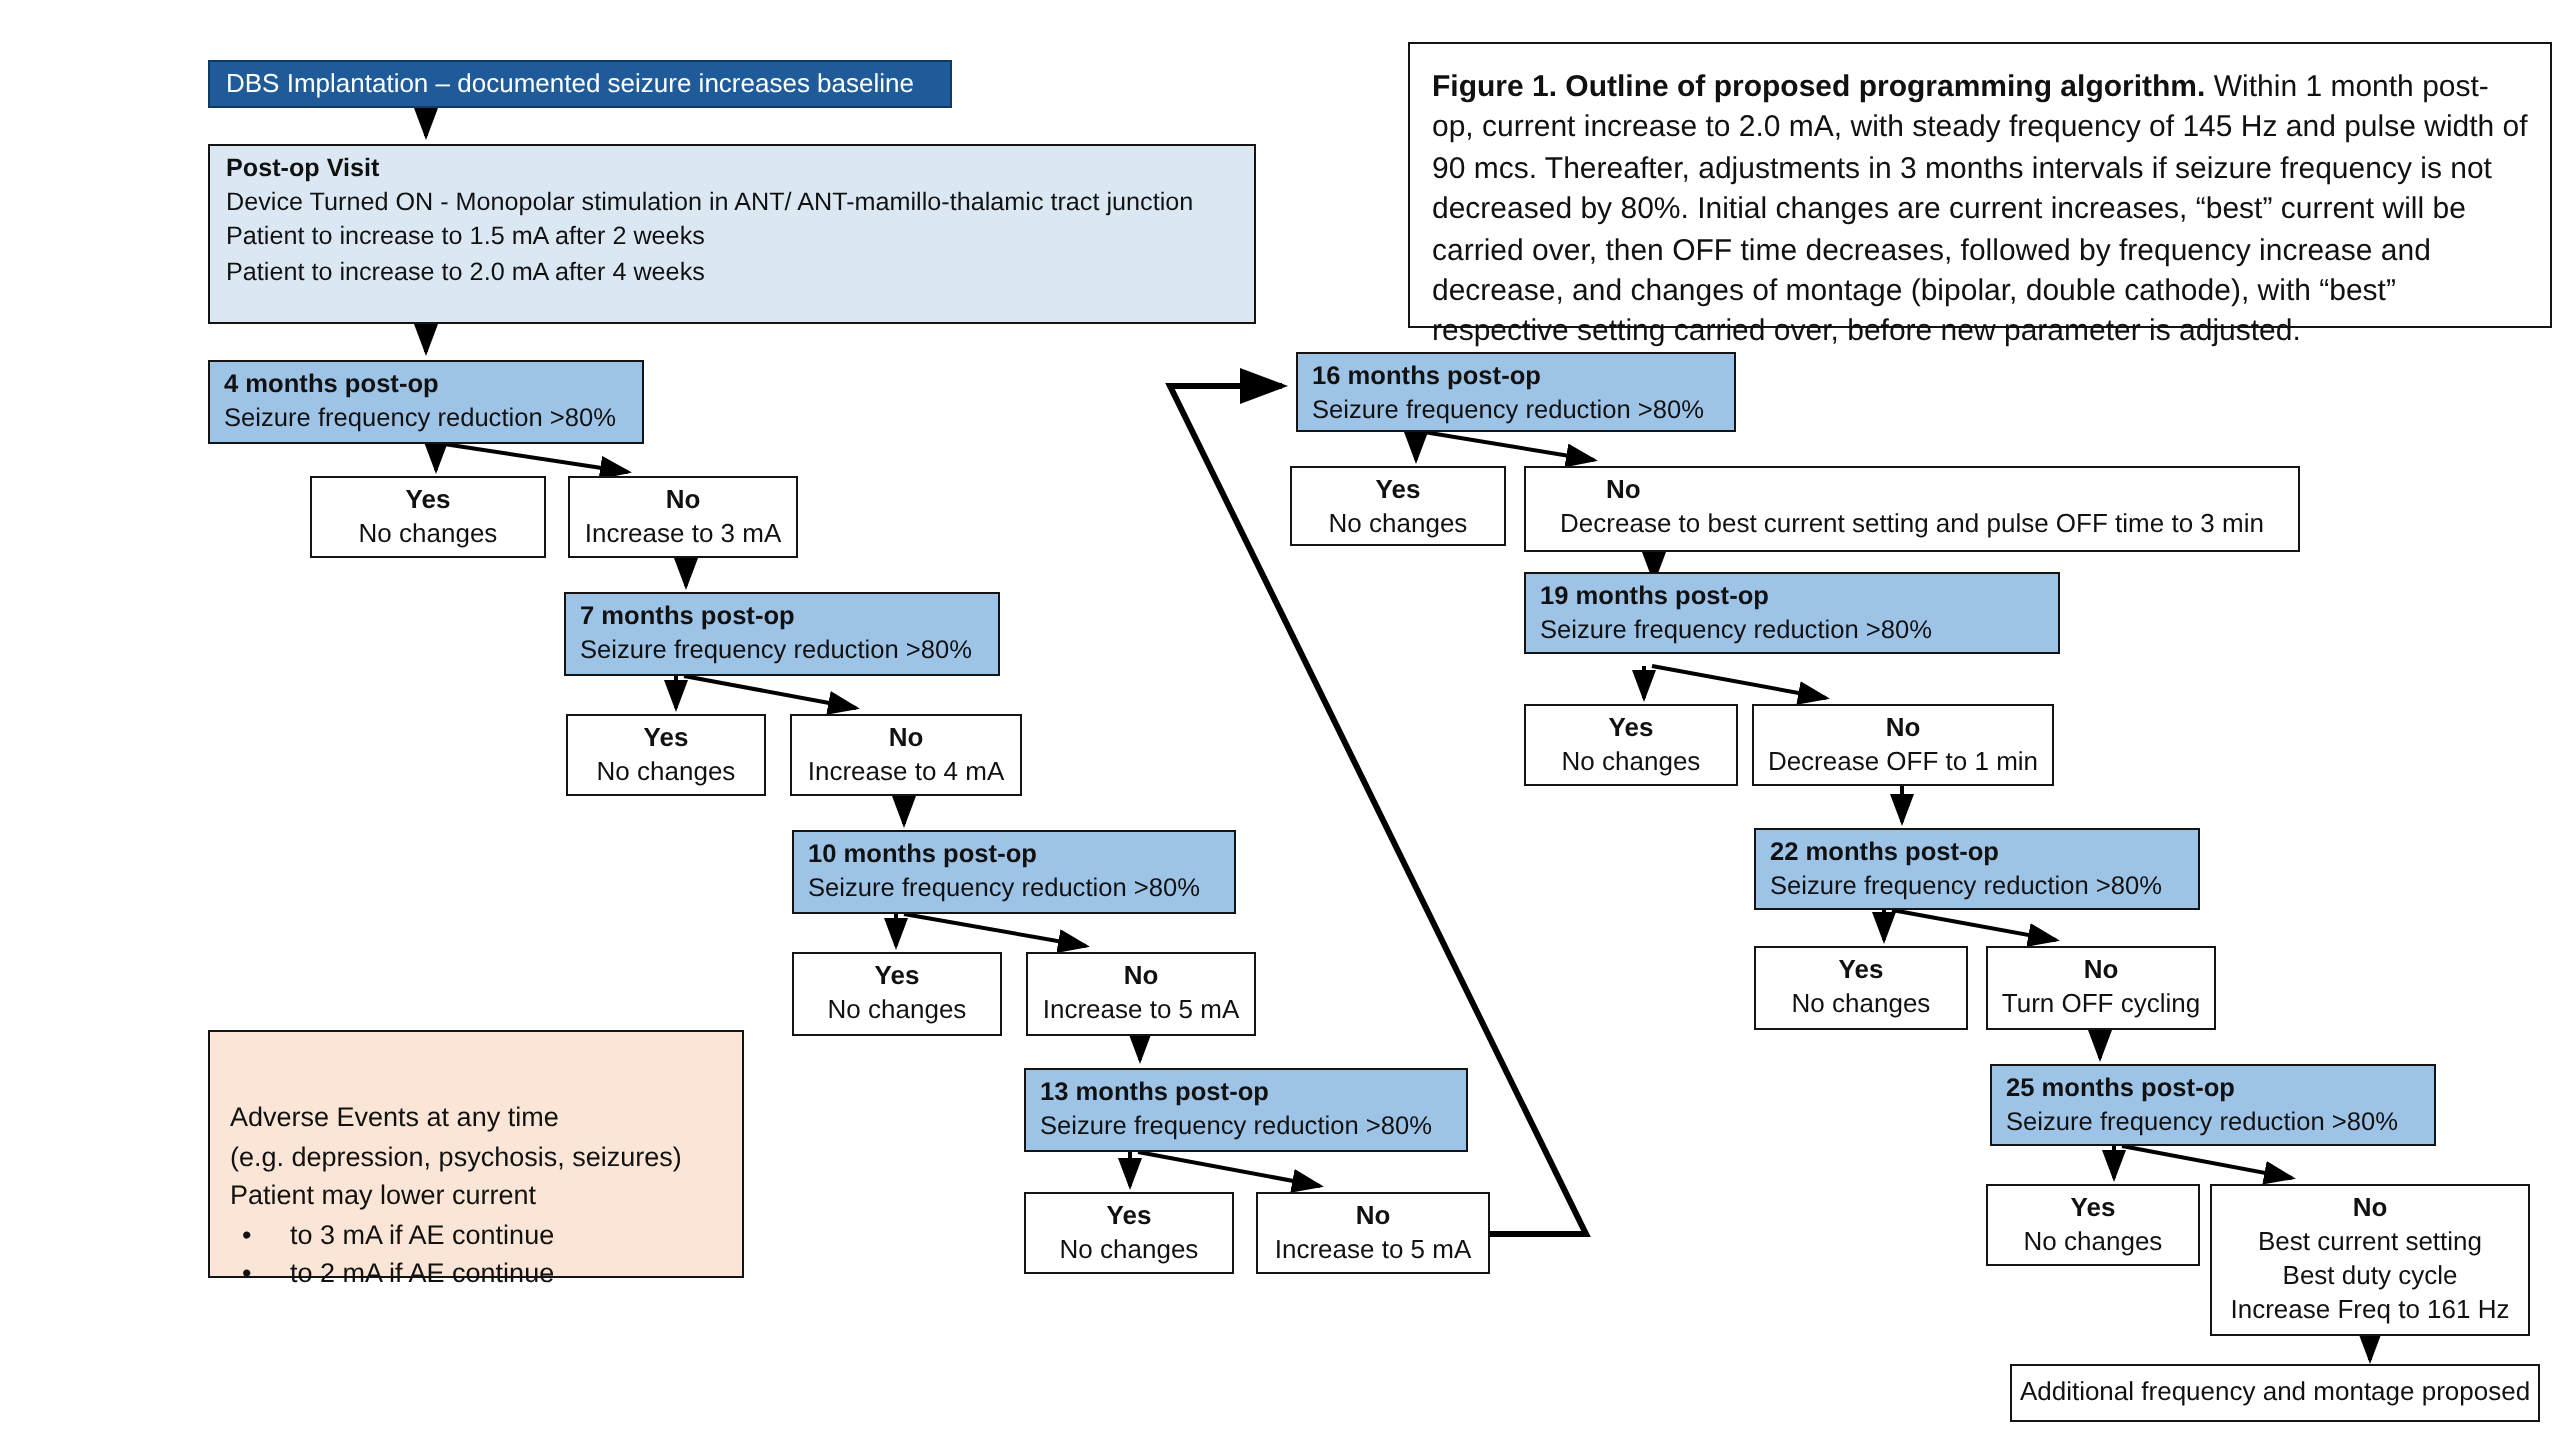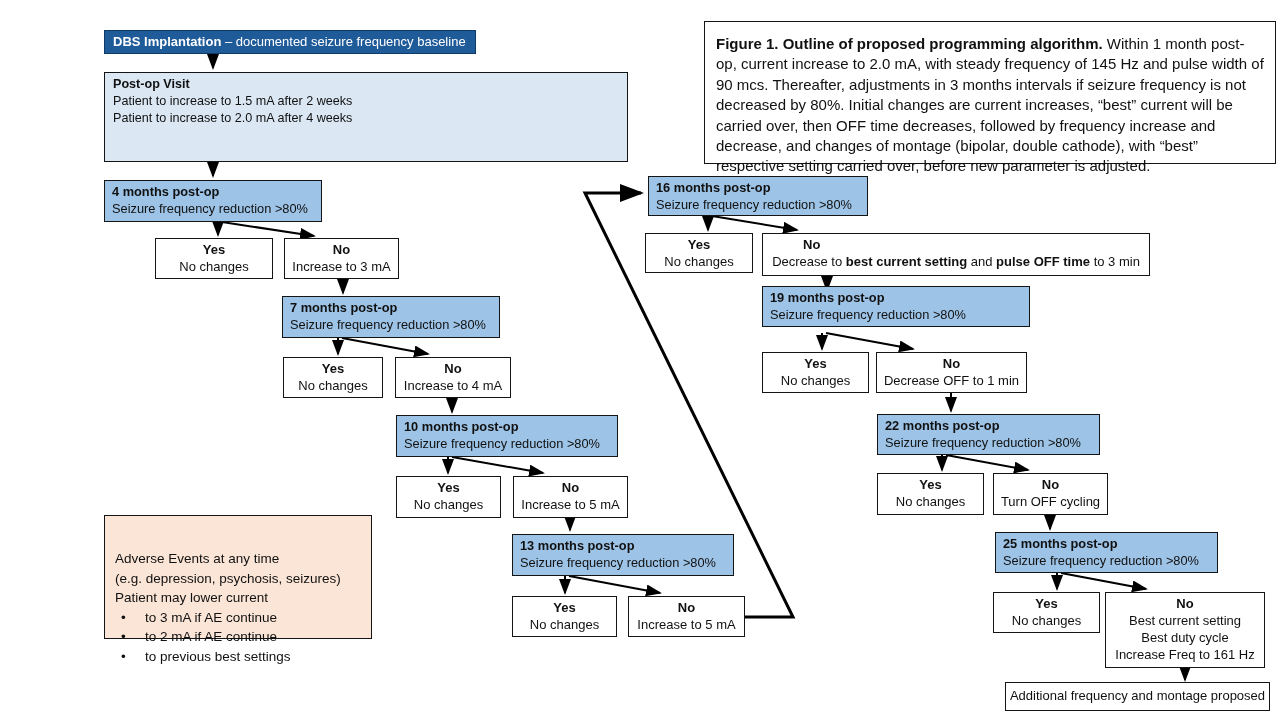--- a/index.html
+++ b/index.html
@@ -14,21 +14,21 @@
   .mtitle{font-weight:bold;}
   .obox{background:#ffffff;text-align:center;font-size:13px;line-height:17px;padding-top:2px;white-space:nowrap;}
   .olabel{font-weight:bold;}
   .nwide .olabel{text-align:left;padding-left:40px;}
   .adverse{background:#fbe5d6;font-size:13.5px;line-height:19.5px;padding:5px 10px;white-space:nowrap;}
   .adverse .t{font-weight:normal;margin-top:28px;}
   .bul{display:inline-block;width:24px;text-align:left;padding-left:6px;}
   .caption{border-width:1.2px;font-size:15px;line-height:20.4px;padding:12px 11px;white-space:normal;}
   .caption b{font-weight:bold;}
   .additional{text-align:center;font-size:13px;line-height:15px;padding-top:5px;white-space:nowrap;}
-  b{font-weight:bold;}
+  b{font-weight:normal;}
 </style>
 </head>
 <body>
 
 <div class="stage">
 
   <svg class="arrows" viewBox="0 0 1280 720" xmlns="http://www.w3.org/2000/svg">
     <defs>
       <marker id="ah" markerWidth="8" markerHeight="6" refX="7" refY="3" orient="auto">
         <path d="M0,0 L8,3 L0,6 z" fill="#000"></path>
@@ -66,40 +66,40 @@
       <line x1="946" y1="455" x2="1028" y2="470" marker-end="url(#ah)"></line>
       <line x1="1050" y1="515" x2="1050" y2="529" marker-end="url(#ah)"></line>
 
       <line x1="1057" y1="573" x2="1057" y2="589" marker-end="url(#ah)"></line>
       <line x1="1061" y1="573" x2="1146" y2="589" marker-end="url(#ah)"></line>
       <line x1="1185" y1="668" x2="1185" y2="680" marker-end="url(#ah)"></line>
     </g>
   </svg>
 
   <div class="box dbs" style="left:104px;top:30px;width:372px;height:24px">
-    <b>DBS Implantation</b><span> – documented  seizure frequency baseline</span>
+    <b>DBS Implantation</b><span> – documented  seizure increases baseline</span>
   </div>
 
   <div class="box postop" style="left:104px;top:72px;width:524px;height:90px">
     <div class="mtitle">Post-op Visit</div>
+    <div>Device Turned ON - Monopolar  stimulation  in ANT/ ANT-mamillo-thalamic  tract junction</div>
     <div>Patient to increase to 1.5 mA after 2 weeks</div>
     <div>Patient to increase to 2.0 mA after 4 weeks</div>
   </div>
 
   <div class="box caption" style="left:704px;top:21px;width:572px;height:143px">
     <b>Figure 1. Outline of proposed programming algorithm.</b><span> Within 1 month post-op, current increase to 2.0 mA, with steady frequency of 145 Hz and pulse width of 90 mcs. Thereafter, adjustments in 3 months intervals if seizure frequency is not decreased by 80%. Initial changes are current increases, “best” current will be carried over, then OFF time decreases, followed by frequency increase and decrease, and changes of montage (bipolar, double cathode), with “best” respective setting carried over, before new parameter is adjusted.</span>
   </div>
 
   <div class="box adverse" style="left:104px;top:515px;width:268px;height:124px">
     <div class="t">Adverse Events at any time</div>
     <div>(e.g. depression, psychosis, seizures)</div>
     <div>Patient may lower current</div>
     <div><span class="bul">•</span><span>to 3 mA if AE continue</span></div>
     <div><span class="bul">•</span><span>to 2 mA if AE continue</span></div>
-    <div><span class="bul">•</span><span>to previous best settings</span></div>
   </div>
 
   <div class="box mbox" style="left:104px;top:180px;width:218px;height:42px">
     <div class="mtitle">4 months post-op</div>
     <div>Seizure frequency  reduction  &gt;80%</div>
   </div>
   <div class="box obox" style="left:155px;top:238px;width:118px;height:41px">
     <div class="olabel">Yes</div>
     <div>No changes</div>
   </div>

